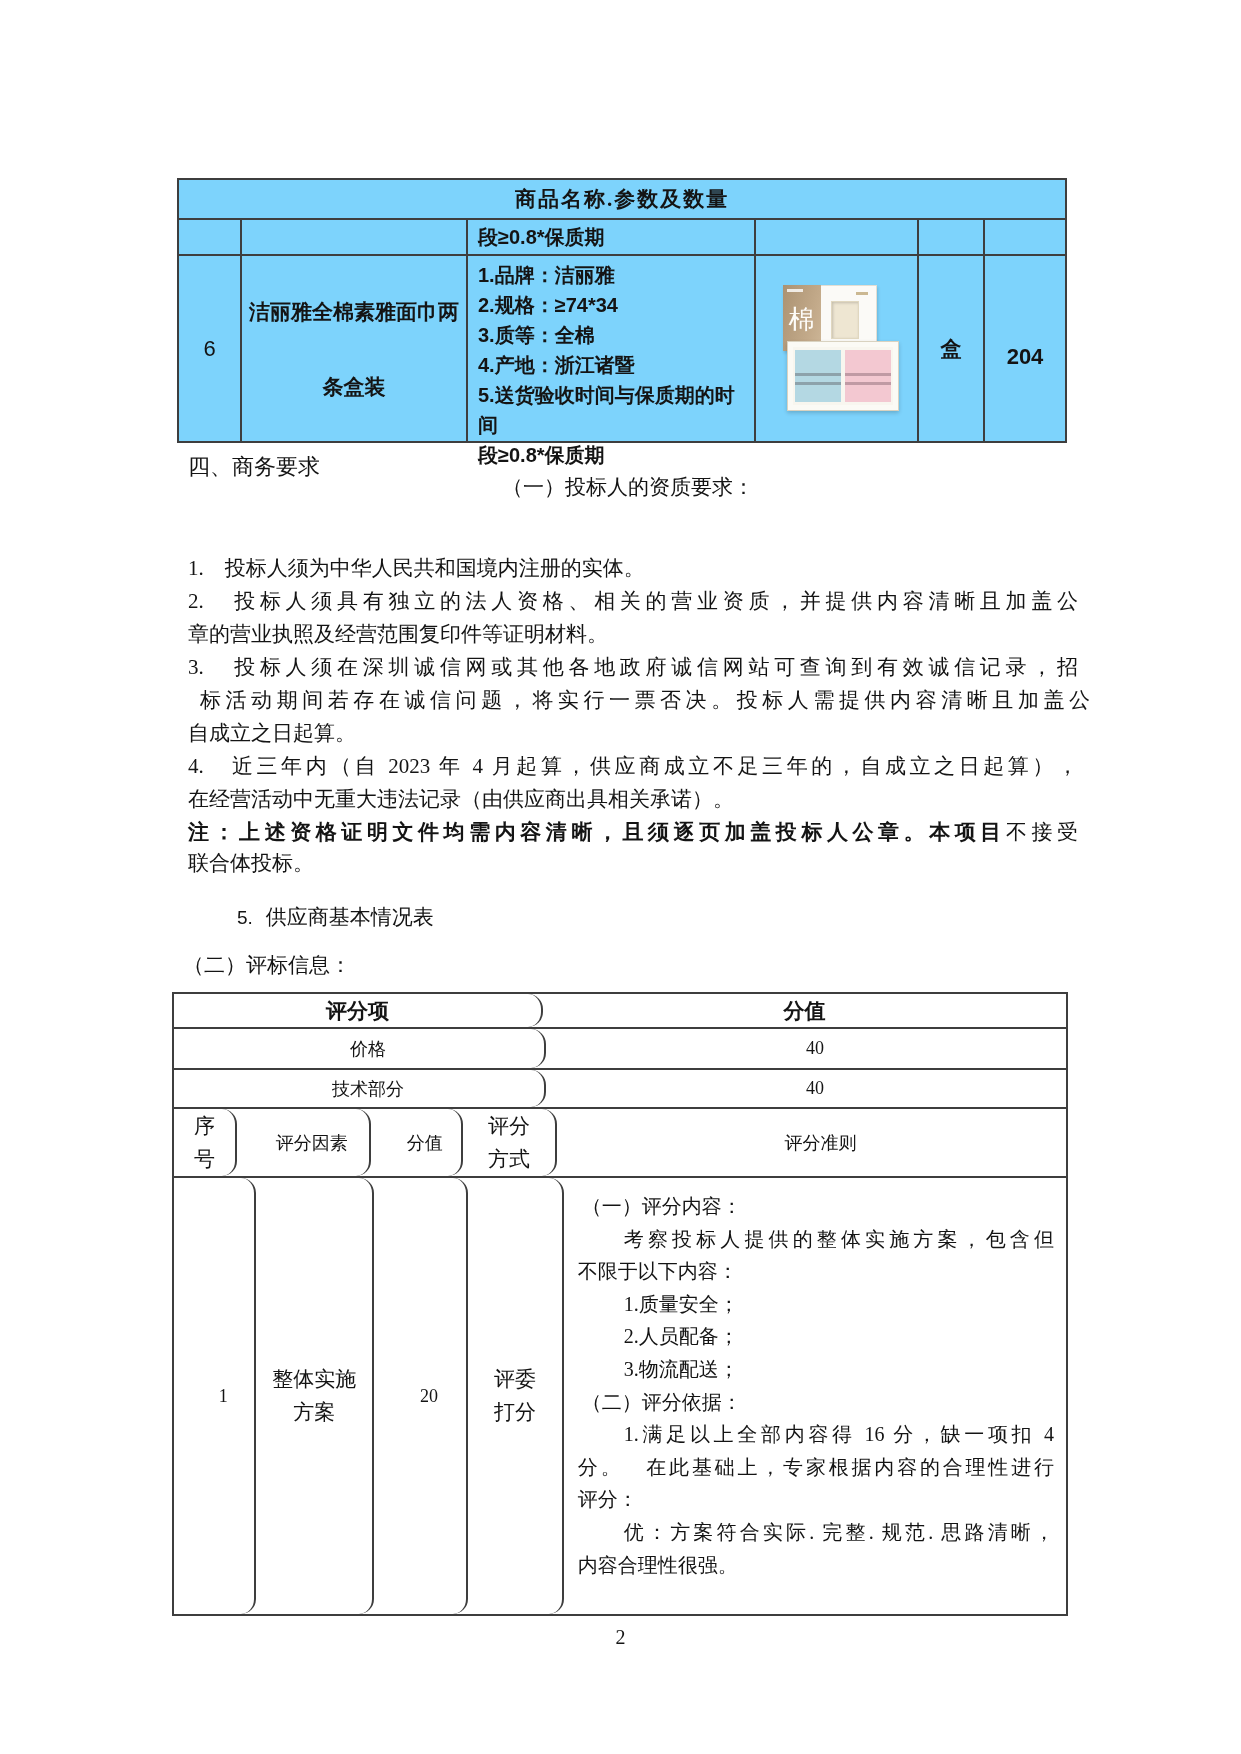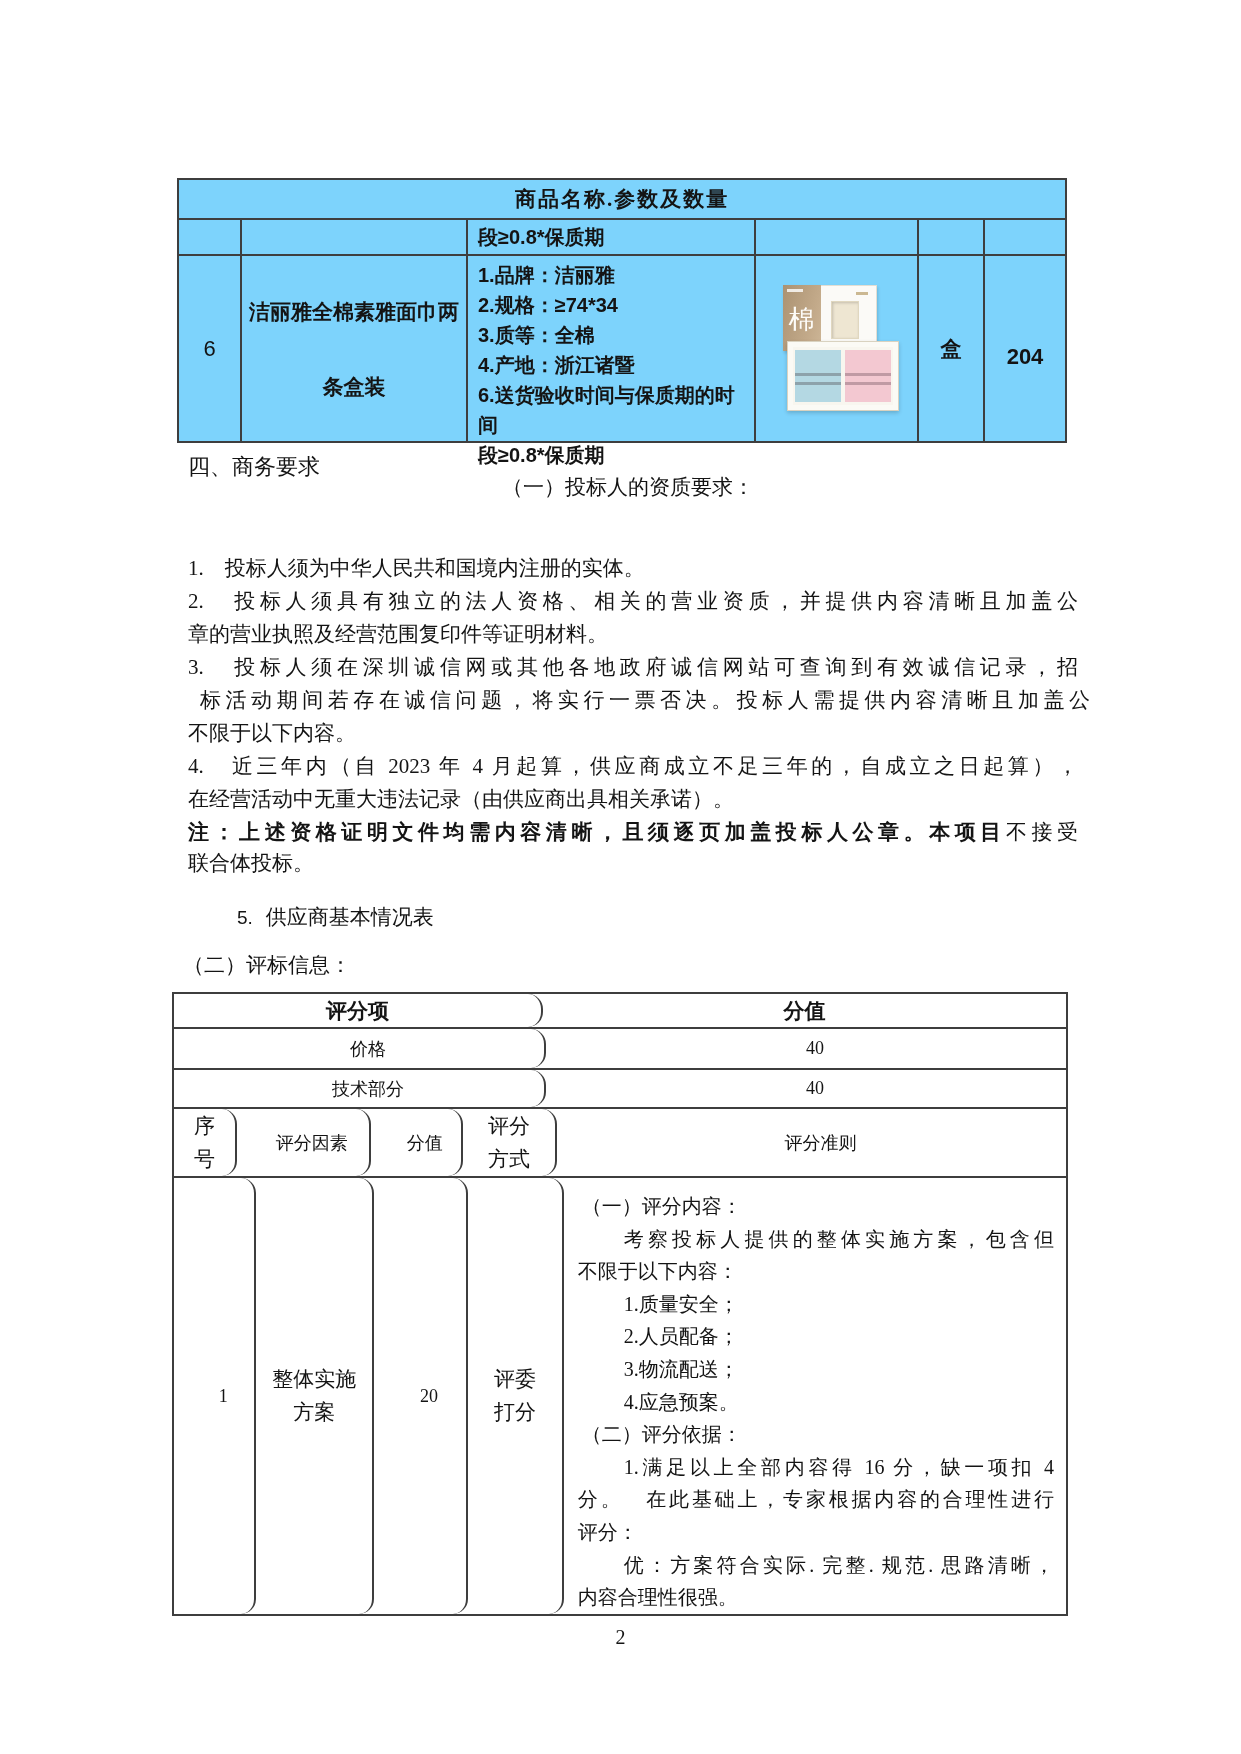--- a/index.html
+++ b/index.html
@@ -137,21 +137,21 @@
     <div class="c c2 cc pname">
       <div>洁丽雅全棉素雅面巾两</div>
       <div>条盒装</div>
     </div>
     <div class="c c3">
       <div class="plist">
         <div>1.品牌：洁丽雅</div>
         <div>2.规格：≥74*34</div>
         <div>3.质等：全棉</div>
         <div>4.产地：浙江诸暨</div>
-        <div>6.送货验收时间与保质期的时间</div>
+        <div>5.送货验收时间与保质期的时间</div>
         <div>段≥0.8*保质期</div>
       </div>
     </div>
     <div class="c c4 cc">
       <div class="photo">
         <div class="pbox">
           <div class="pbox-tan">
             <span class="lg"></span>
             <span class="mian">棉</span>
           </div>
@@ -178,21 +178,21 @@
 </div>
 
 <div class="bl" style="top:450px; font-size:22px;">四、商务要求</div>
 <div class="bl" style="top:471px; left:183px;text-align:center;">（一）投标人的资质要求：</div>
 
 <div class="bl" style="top:552px;">1.　投标人须为中华人民共和国境内注册的实体。</div>
 <div class="bl bj" style="top:585px;">2.　投标人须具有独立的法人资格、相关的营业资质，并提供内容清晰且加盖公</div>
 <div class="bl" style="top:618px;">章的营业执照及经营范围复印件等证明材料。</div>
 <div class="bl bj" style="top:651px;">3.　投标人须在深圳诚信网或其他各地政府诚信网站可查询到有效诚信记录，招</div>
 <div class="bl bj" style="top:684px;margin-left:12px;">标活动期间若存在诚信问题，将实行一票否决。投标人需提供内容清晰且加盖公</div>
-<div class="bl" style="top:717px;">不限于以下内容。</div>
+<div class="bl" style="top:717px;">自成立之日起算。</div>
 <div class="bl bj" style="top:750px;">4.　近三年内（自 2023 年 4 月起算，供应商成立不足三年的，自成立之日起算），</div>
 <div class="bl" style="top:783px;">在经营活动中无重大违法记录（由供应商出具相关承诺）。</div>
 
 <div class="bl bj" style="top:816px;"><span class="note-b">注：上述资格证明文件均需内容清晰，且须逐页加盖投标人公章。本项目</span><span>不接受</span></div>
 <div class="bl" style="top:847px;">联合体投标。</div>
 
 <div class="bl" style="top:901px; left:237px;"><span class="item5-num">5.</span><span class="item5-txt">供应商基本情况表</span></div>
 
 <div class="bl" style="top:949px; left:183px;">（二）评标信息：</div>
 
@@ -233,21 +233,20 @@
       <div>评委</div>
       <div>打分</div>
     </div>
     <div class="c w5 crit">
       <div class="ip">（一）评分内容：</div>
       <div class="i2 jl">考察投标人提供的整体实施方案，包含但</div>
       <div class="">不限于以下内容：</div>
       <div class="i2">1.质量安全；</div>
       <div class="i2">2.人员配备；</div>
       <div class="i2">3.物流配送；</div>
-      <div class="i2">4.应急预案。</div>
       <div class="ip">（二）评分依据：</div>
       <div class="i2 jl">1.满足以上全部内容得 16 分，缺一项扣 4</div>
       <div class="jl">分。　在此基础上，专家根据内容的合理性进行</div>
       <div class="">评分：</div>
       <div class="i2 jl">优：方案符合实际. 完整. 规范. 思路清晰，</div>
       <div class="">内容合理性很强。</div>
     </div>
   </div>
 </div>
 

